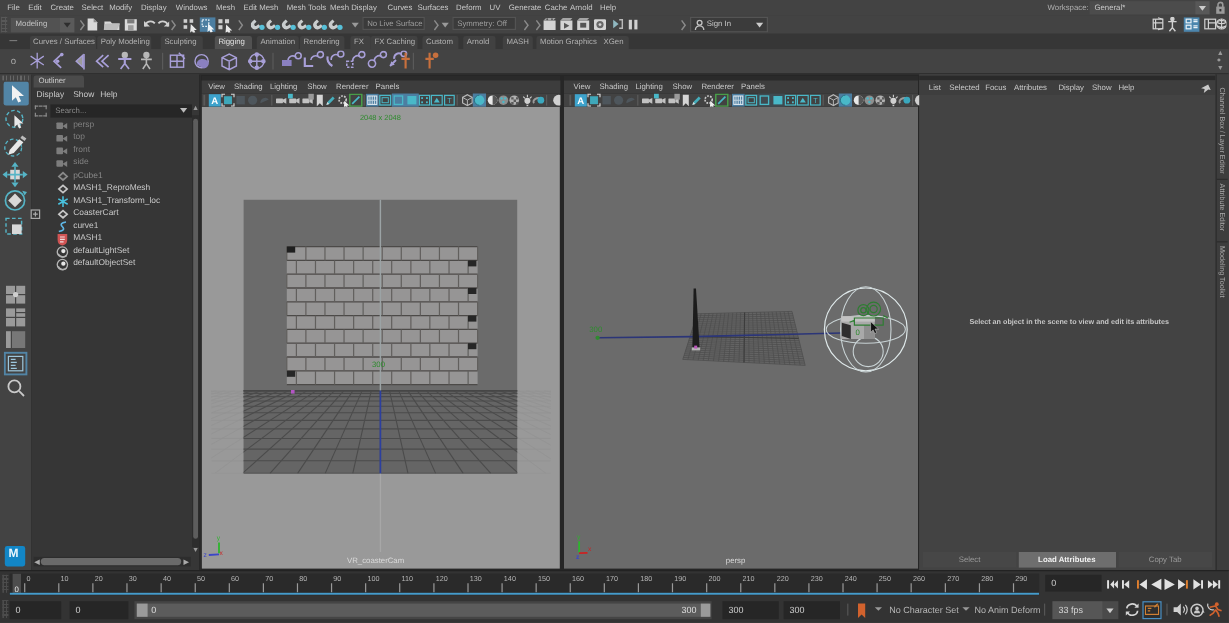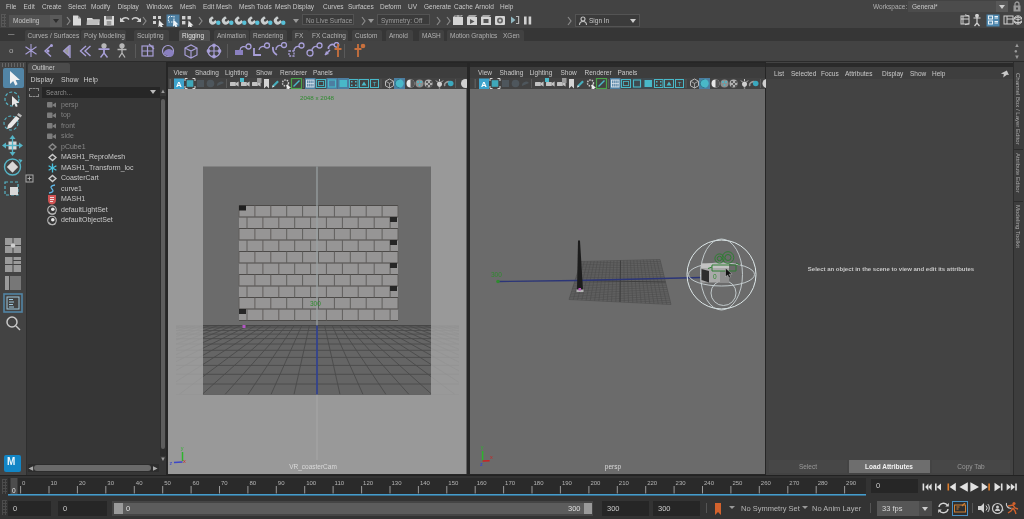--- a/index.html
+++ b/index.html
@@ -1196,23 +1196,23 @@
 <div class="r" style="left:584px;top:502.5px;width:8px;height:11.5px;background:#9a9a9a;"></div>
 <div class="r" style="left:602px;top:501px;width:47px;height:14.5px;background:#262626;"></div>
 <div class="txt" style="left:607px;top:503.5px;font-size:7.5px;color:#ccc;">300</div>
 <div class="r" style="left:653px;top:501px;width:47px;height:14.5px;background:#262626;"></div>
 <div class="txt" style="left:658px;top:503.5px;font-size:7.5px;color:#ccc;">300</div>
 <div class="r" style="left:706px;top:503px;width:1px;height:10px;background:#555;"></div>
 <svg class="r" style="left:712px;top:501.5px" width="12" height="14" viewBox="0 0 12 14">
     <path d="M3 1 h6 v12 l-3-3 -3 3z" fill="#d2622d"></path>
   </svg>
 <div class="r" style="left:729px;top:506px;width:0;height:0;border-left:3px solid transparent;border-right:3px solid transparent;border-top:3.5px solid #999;"></div>
-<div class="txt" style="left:741px;top:504px;font-size:7.5px;color:#b5b5b5;">No Symmetry Set</div>
+<div class="txt" style="left:741px;top:504px;font-size:7.5px;color:#b5b5b5;">No Character Set</div>
 <div class="r" style="left:802px;top:506px;width:0;height:0;border-left:3px solid transparent;border-right:3px solid transparent;border-top:3.5px solid #999;"></div>
-<div class="txt" style="left:812px;top:504px;font-size:7.5px;color:#b5b5b5;">No Anim Layer</div>
+<div class="txt" style="left:812px;top:504px;font-size:7.5px;color:#b5b5b5;">No Anim Deform</div>
 <div class="r" style="left:870px;top:503px;width:1px;height:10px;background:#555;"></div>
 <div class="r" style="left:877px;top:501px;width:42px;height:14.5px;background:#565656;"></div>
 <div class="txt" style="left:882px;top:503.5px;font-size:7.5px;color:#d8d8d8;">33 fps</div>
 <div class="r" style="left:919px;top:501px;width:13px;height:14.5px;background:#4a4a4a;"></div>
 <div class="r" style="left:922px;top:506.5px;width:0;height:0;border-left:3.5px solid transparent;border-right:3.5px solid transparent;border-top:4.5px solid #ccc;"></div>
 <svg class="r" style="left:937px;top:502px" width="13" height="12" viewBox="0 0 13 12">
     <path d="M2 5 a4.5 4 0 0 1 8.5-1.5 M11 7 a4.5 4 0 0 1-8.5 1.5" fill="none" stroke="#d4d4d4" stroke-width="1.4"></path>
     <path d="M11.8 1 v3.5 h-3.5z" fill="#d4d4d4"></path>
     <path d="M1.2 11 v-3.5 h3.5z" fill="#d4d4d4"></path>
   </svg>

